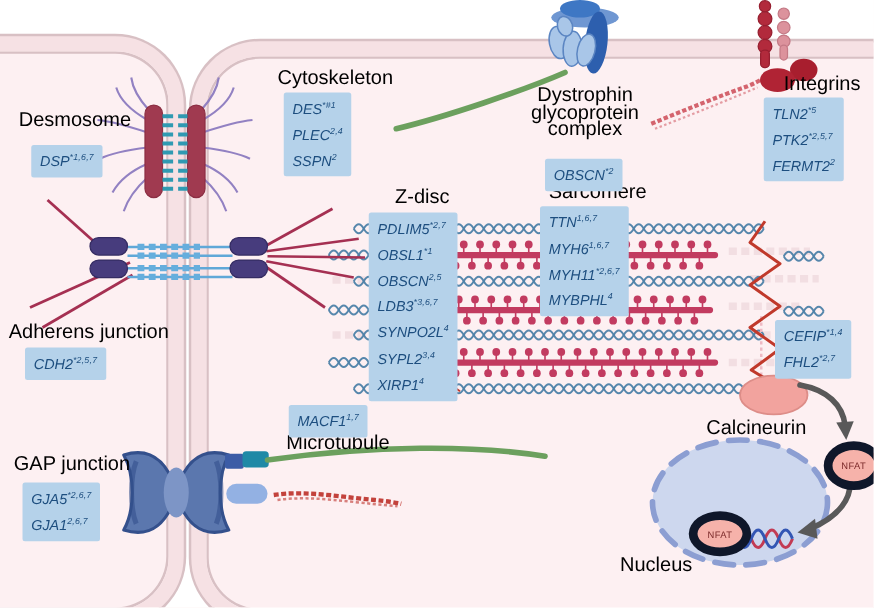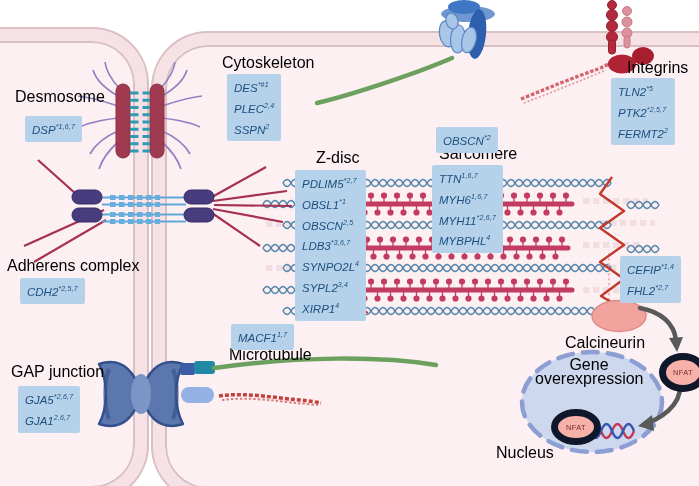--- a/index.html
+++ b/index.html
@@ -409,28 +409,28 @@
         <path d="M568 431 q5.5 14 11 0 q5.5 -14 11 0 q5.5 14 11 0 q5.5 -14 11 0 q5.5 14 11 0 q5.5 -14 11 0" stroke="#3356b4" stroke-width="2.4" fill="none"></path>
       </g>
     <path d="M640 308 C662 312 674 324 676 340" stroke="#595959" stroke-width="4.5" fill="none" stroke-linecap="round"></path>
     <polygon points="669,338 683,337 677,352" fill="#595959"></polygon>
     <path d="M679 380 C684 398 670 414 648 423" stroke="#595959" stroke-width="4.5" fill="none" stroke-linecap="round"></path>
     <polygon points="652,415 654,431 638,426" fill="#595959"></polygon>
   </svg>
 
   <div class="t" style="left:15px;top:90px">Desmosome</div>
   <div class="t" style="left:222px;top:56px">Cytoskeleton</div>
+  <div class="t center" style="left:417px;top:70px;width:102px">Dystrophin glycoprotein complex</div>
   <div class="t" style="left:627px;top:61px">Integrins</div>
   <div class="t" style="left:316px;top:151px">Z-disc</div>
   <div class="t" style="left:439px;top:147px">Sarcomere</div>
-  <div class="t" style="left:7px;top:259px">Adherens complex</div>
+  <div class="t" style="left:7px;top:259px">Adherens junction</div>
   <div class="t" style="left:11px;top:365px">GAP junction</div>
   <div class="t" style="left:229px;top:348px">Microtubule</div>
   <div class="t" style="left:565px;top:336px">Calcineurin</div>
-  <div class="t center" style="left:535px;top:358px;width:108px">Gene overexpression</div>
   <div class="t" style="left:496px;top:446px">Nucleus</div>
 
   <div class="gbox" style="left:25px;top:116px">
     <span class="grow"><span>DSP</span><sup>*1,6,7</sup></span>
   </div>
   <div class="gbox" style="left:227px;top:74px">
     <span class="grow"><span>DES</span><sup>*#1</sup></span>
     <span class="grow"><span>PLEC</span><sup>2,4</sup></span>
     <span class="grow"><span>SSPN</span><sup>2</sup></span>
   </div>

